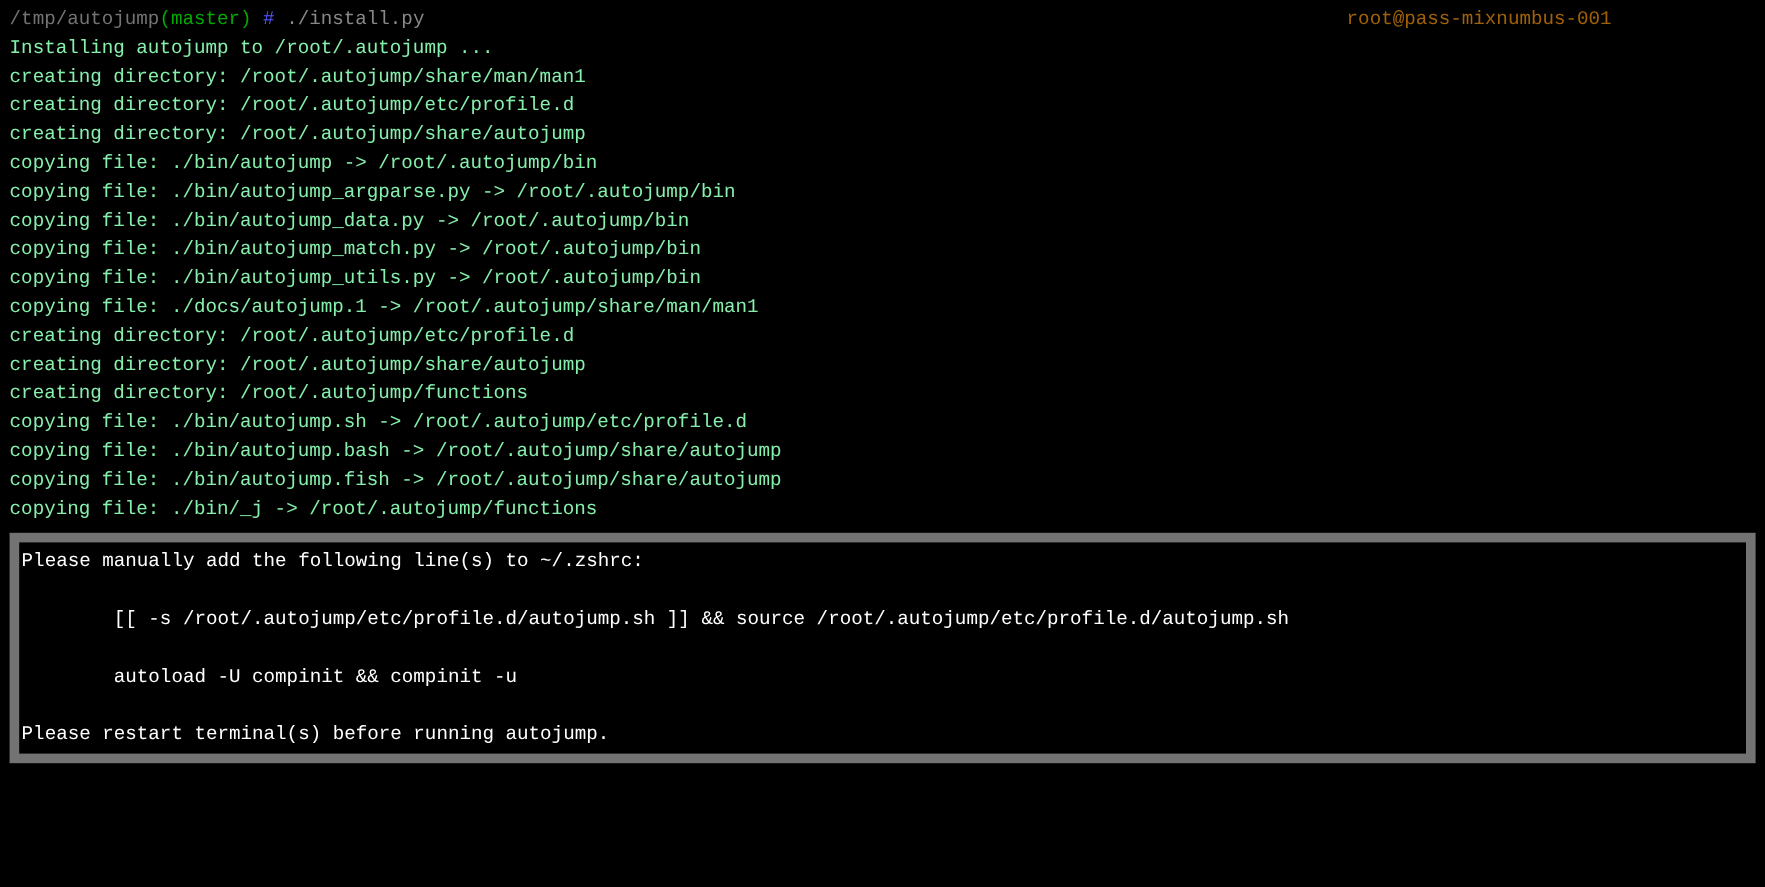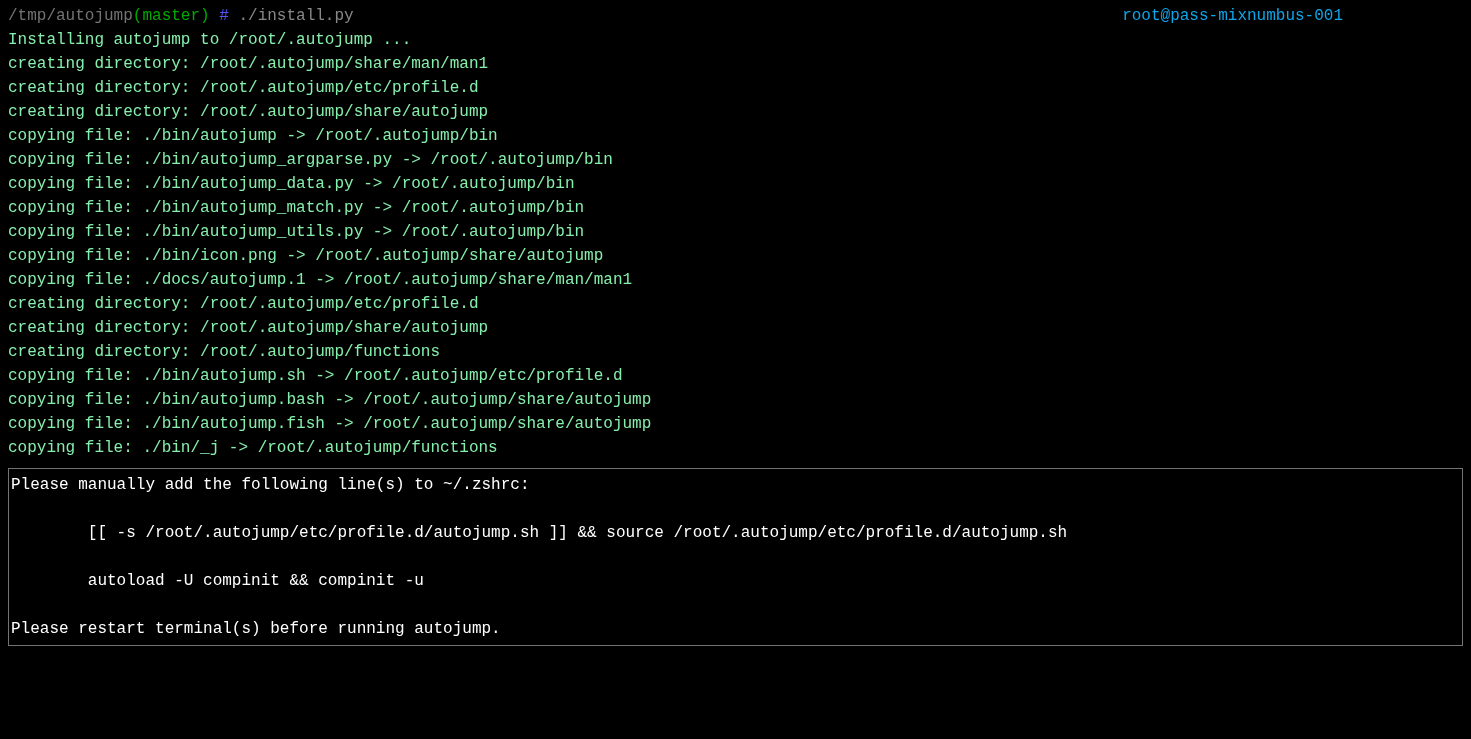--- a/index.html
+++ b/index.html
@@ -28,30 +28,30 @@
     .prompt-branch {
       color: #00aa00;
     }
     .prompt-hash {
       color: #5555ff;
     }
     .prompt-command {
       color: #888888;
     }
     .host-info {
-      color: #0ea5e9;
+      color: #a16207;
       margin-left: auto;
       padding-right: 120px;
     }
     .output-line {
       color: #86efac;
       white-space: pre;
     }
     .highlight-box {
-      border: 1px solid #737373;
+      border: 8px solid #737373;
       margin-top: 8px;
       padding: 4px 2px;
     }
     .highlighted-line {
       color: #ffffff;
       white-space: pre;
     }
     .empty-line {
       height: 1.5em;
     }
@@ -70,21 +70,20 @@
 <div id="output-container">
     <div class="output-line">Installing autojump to /root/.autojump ...</div>
     <div class="output-line">creating directory: /root/.autojump/share/man/man1</div>
     <div class="output-line">creating directory: /root/.autojump/etc/profile.d</div>
     <div class="output-line">creating directory: /root/.autojump/share/autojump</div>
     <div class="output-line">copying file: ./bin/autojump -&gt; /root/.autojump/bin</div>
     <div class="output-line">copying file: ./bin/autojump_argparse.py -&gt; /root/.autojump/bin</div>
     <div class="output-line">copying file: ./bin/autojump_data.py -&gt; /root/.autojump/bin</div>
     <div class="output-line">copying file: ./bin/autojump_match.py -&gt; /root/.autojump/bin</div>
     <div class="output-line">copying file: ./bin/autojump_utils.py -&gt; /root/.autojump/bin</div>
-    <div class="output-line">copying file: ./bin/icon.png -&gt; /root/.autojump/share/autojump</div>
     <div class="output-line">copying file: ./docs/autojump.1 -&gt; /root/.autojump/share/man/man1</div>
     <div class="output-line">creating directory: /root/.autojump/etc/profile.d</div>
     <div class="output-line">creating directory: /root/.autojump/share/autojump</div>
     <div class="output-line">creating directory: /root/.autojump/functions</div>
     <div class="output-line">copying file: ./bin/autojump.sh -&gt; /root/.autojump/etc/profile.d</div>
     <div class="output-line">copying file: ./bin/autojump.bash -&gt; /root/.autojump/share/autojump</div>
     <div class="output-line">copying file: ./bin/autojump.fish -&gt; /root/.autojump/share/autojump</div>
     <div class="output-line">copying file: ./bin/_j -&gt; /root/.autojump/functions</div>
   </div>
 

